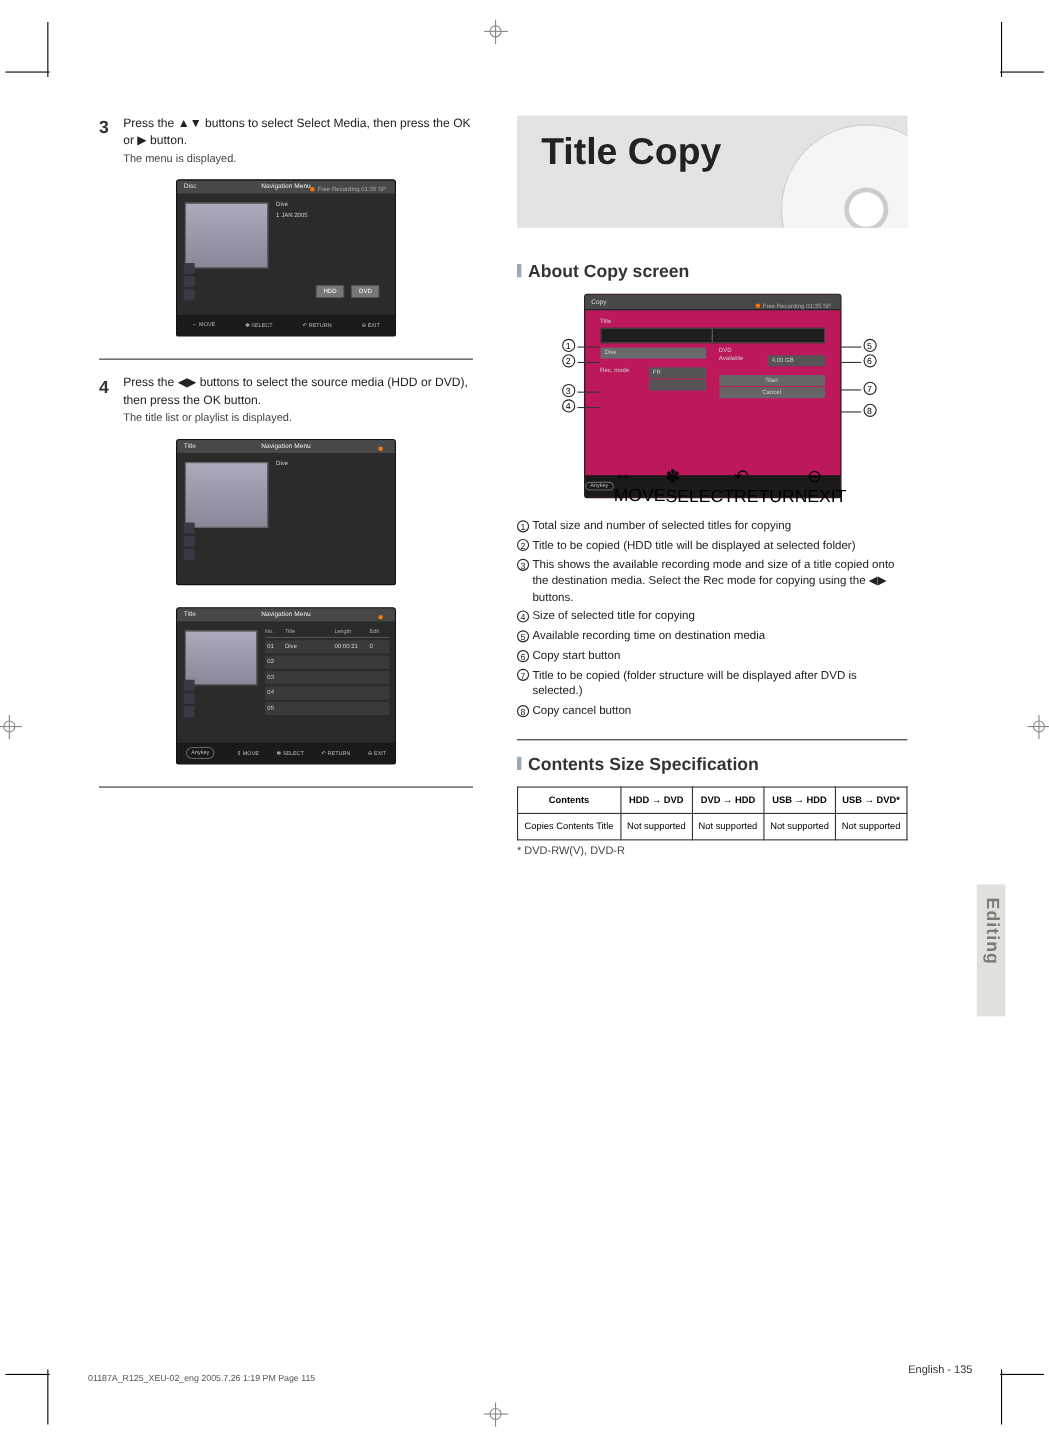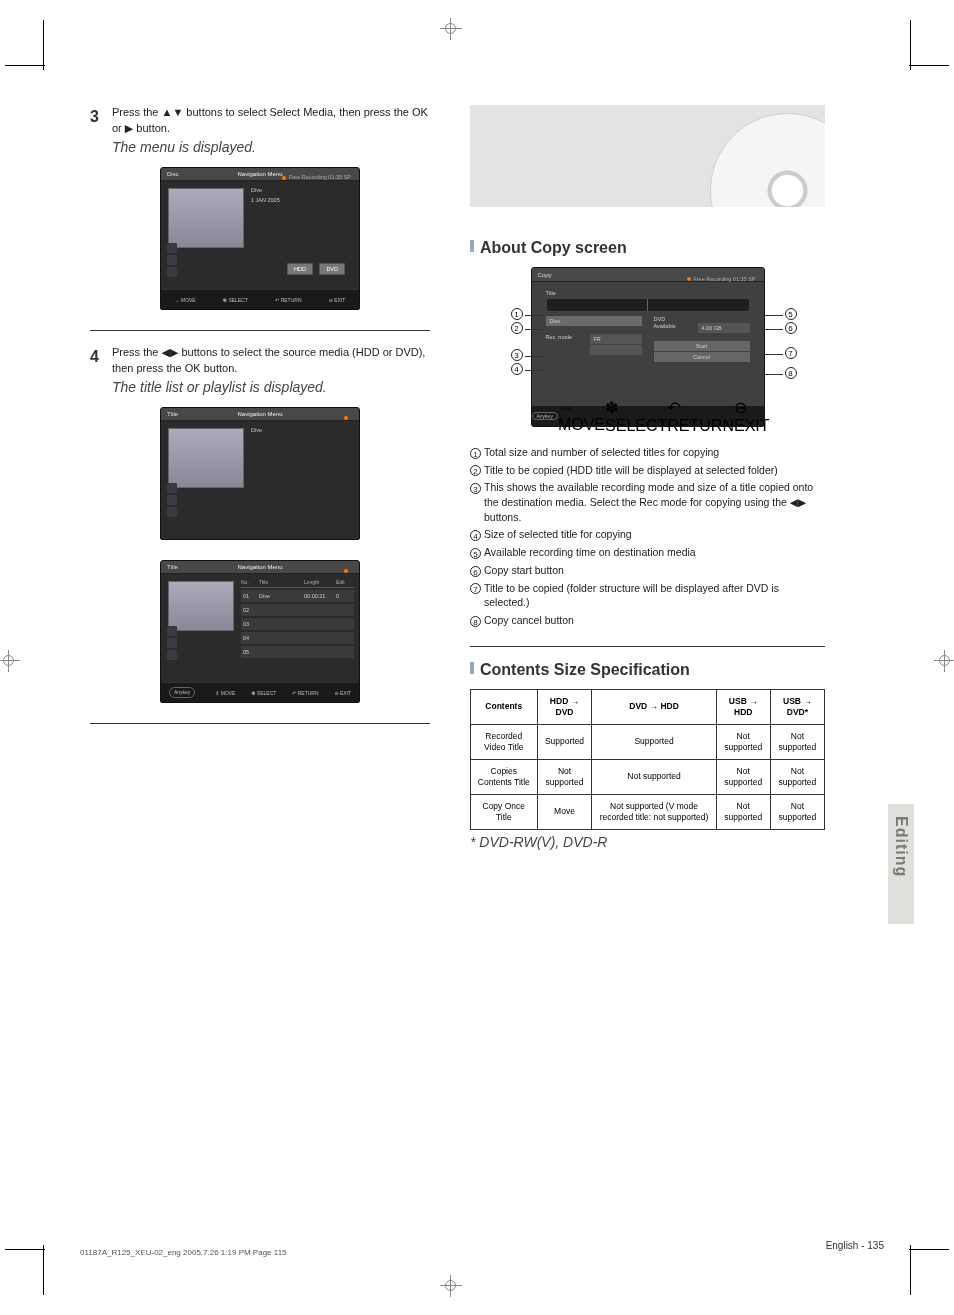--- a/index.html
+++ b/index.html
@@ -30,21 +30,21 @@
     .reg-mark::after { top: 10px; left: 0; width: 22px; height: 1px; }
     .reg-circle { position: absolute; left: 5px; top: 5px; width: 11px; height: 11px; border: 1px solid #888; border-radius: 50%; }
 
     .page { position: absolute; left: 90px; top: 105px; width: 760px; }
     .col { float: left; }
     .col-left { width: 340px; margin-right: 40px; }
     .col-right { width: 355px; }
 
     .step { font-size: 11px; line-height: 1.45; color: #222; margin-bottom: 10px; position: relative; padding-left: 22px; }
     .step-num { position: absolute; left: 0; top: 0; font-size: 16px; font-weight: bold; color: #333; }
-    .small { font-size: 14px; color: #444; font-style: italic; }
+    .small { font-size: 10px; color: #444; }
     .li-row { font-size: 10.5px; line-height: 1.4; color: #222; position: relative; padding-left: 14px; margin-bottom: 3px; }
     .li-row .marker { position: absolute; left: 0; }
 
     hr.sep { border: none; border-top: 1px solid #333; margin: 14px 0; }
 
     .title-box { background: #e3e3e3; height: 102px; padding: 14px 22px; position: relative; margin-bottom: 32px; overflow: hidden; }
     .title-box h1 { font-size: 34px; font-weight: bold; color: #222; font-family: Arial, sans-serif; }
     .disc { position: absolute; right: -40px; top: 8px; width: 155px; height: 155px; border-radius: 50%; background: radial-gradient(circle, #fff 0 14%, #ccc 15% 18%, #f5f5f5 19% 100%); border: 1px solid #d0d0d0; }
 
     .screenshot { width: 200px; height: 143px; margin: 10px auto 20px; background: #2b2b2b; border: 1px solid #111; border-radius: 3px 3px 2px 2px; position: relative; overflow: hidden; }
@@ -56,21 +56,21 @@
     .screenshot .thumb { width: 76px; height: 60px; margin: 7px; background: linear-gradient(#aab,#889); border:1px solid #666; position:relative;}
     .screenshot .right-panel { flex:1; padding:6px 6px 0 0;}
     .screenshot .txt-line { font-size:5.5px; color:#ccc; margin-bottom:4px;}
     .screenshot .btn-row { position:absolute; bottom:34px; right:14px;}
     .screenshot .sbtn { display:inline-block; background:#777; color:#fff; font-size:5.5px; padding:2px 6px; border-radius:1px; margin-left:2px; border:1px solid #555;}
     .screenshot .bottom-bar { position:absolute; bottom:0; left:0; right:0; height:20px; background:#1a1a1a; display:flex; justify-content:space-around; align-items:center; border-top:1px solid #333;}
     .screenshot .bbtn { font-size:5px; color:#bbb; }
     .screenshot .side-icons { position:absolute; left:6px; top:75px; }
     .screenshot .side-icons .ic { width:10px; height:10px; background:#3a3a44; margin-bottom:2px; border-radius:1px;}
 
-    .screenshot-wide { width: 234px; height: 160px; margin: 0 auto 18px; background:#404040; border:1px solid #111; border-radius:3px; position:relative;}
+    .screenshot-wide { width: 234px; height: 186px; margin: 0 auto 18px; background:#be185d; border:1px solid #111; border-radius:3px; position:relative;}
     .screenshot-wide .bar{ background:#484848; height:14px; font-size:6px; color:#ddd; line-height:14px; padding-left:6px; border-bottom:1px solid #222; position:relative;}
     .screenshot-wide .bar-right{position:absolute; right:8px; top:4px; font-size:5.5px; color:#aaa;}
     .screenshot-wide .content{position:absolute; left:14px; right:14px; top:22px;}
     .screenshot-wide .progress-outer{height:14px; background:#1e1e1e; margin-bottom:3px; position:relative; border:1px solid #444;}
     .screenshot-wide .progress-left{position:absolute; left:0; top:0; width:50%; height:100%; border-right:1px solid #666;}
     .screenshot-wide .bottom-bar{position:absolute; bottom:0; left:0; right:0; height:20px; background:#1a1a1a; display:flex; justify-content:space-around; align-items:center;}
     .screenshot-wide .anykey{font-size:5px; color:#bbb; border:1px solid #666; border-radius:5px; padding:0 4px;}
     .callout{position:absolute; font-size:10px; font-family:Arial;}
     .callout .circ{display:inline-block; width:12px; height:12px; border:1px solid #222; border-radius:50%; font-size:8px; line-height:12px; text-align:center;}
     .leader{position:absolute; border-top:1px solid #333; height:1px;}
@@ -251,20 +251,21 @@
         <span class="bbtn">↶ <span>RETURN</span></span>
         <span class="bbtn">⊖ <span>EXIT</span></span>
       </div>
     </div>
 
     <hr class="sep">
   </div>
 
   <div class="col col-right">
     <div class="title-box">
+      <h1>Title Copy</h1>
       <div class="disc"></div>
     </div>
 
     <div class="subhead">About Copy screen</div>
 
     <div style="position:relative; width:290px; margin:0 auto 16px;">
       <div class="screenshot-wide">
         <div class="bar">
           <span>Copy</span>
           <span class="bar-right"><span class="dot" style="background:#f70; display:inline-block; width:4px; height:4px; border-radius:50%; margin-right:2px;"></span><span>Free Recording</span> <span>01:35</span> <span>SP</span></span>
@@ -355,40 +356,26 @@
           <tr id="spec-head">
             <th>Contents</th>
             <th>HDD → DVD</th>
             <th>DVD → HDD</th>
             <th>USB → HDD</th>
             <th>USB → DVD*</th>
           </tr>
         </thead>
       <tbody id="spec-body">
           <tr>
-            <td>Recorded Video Title</td>
-            <td>Supported</td>
-            <td>Supported</td>
-            <td>Not supported</td>
-            <td>Not supported</td>
-          </tr>
-          <tr>
             <td>Copies Contents Title</td>
             <td>Not supported</td>
             <td>Not supported</td>
             <td>Not supported</td>
             <td>Not supported</td>
           </tr>
-          <tr>
-            <td>Copy Once Title</td>
-            <td>Move</td>
-            <td>Not supported (V mode recorded title: not supported)</td>
-            <td>Not supported</td>
-            <td>Not supported</td>
-          </tr>
         </tbody>
     </table>
     <div class="small" style="margin-top:4px;">* DVD-RW(V), DVD-R</div>
   </div>
 </div>
 
 <div class="side-tab">
     <span>Editing</span>
   </div>
 <div class="page-num">English - 135</div>

